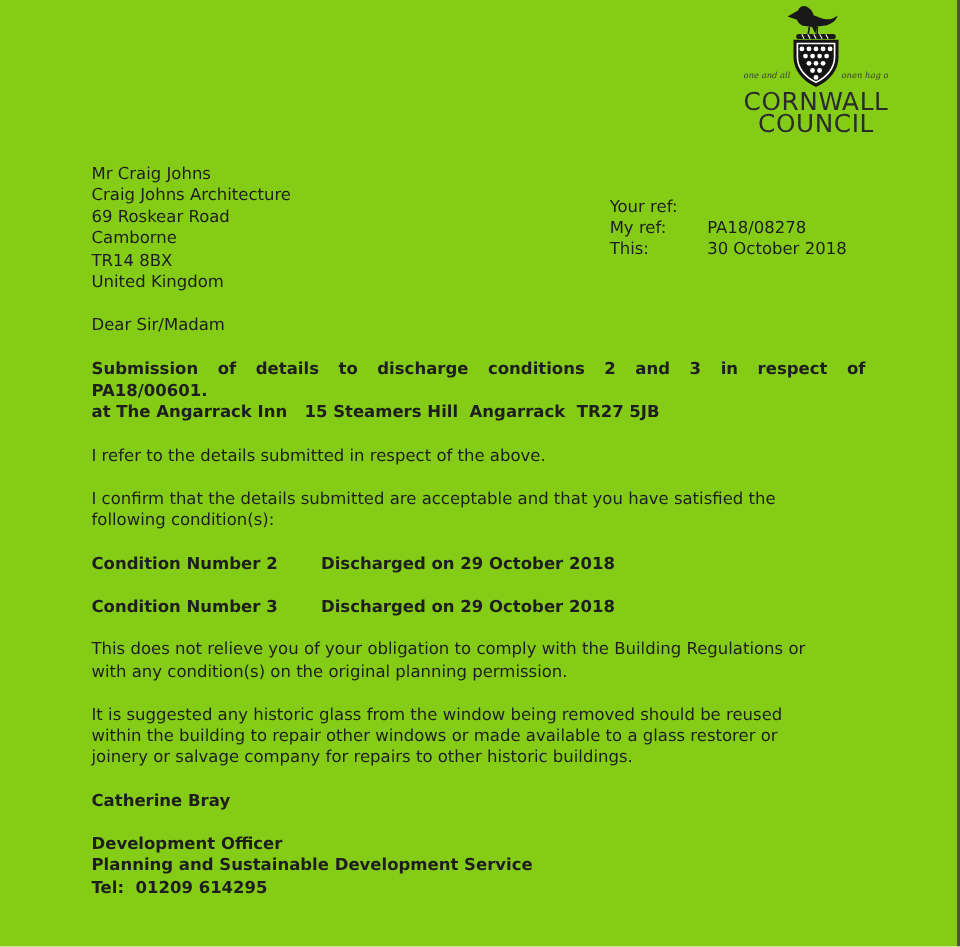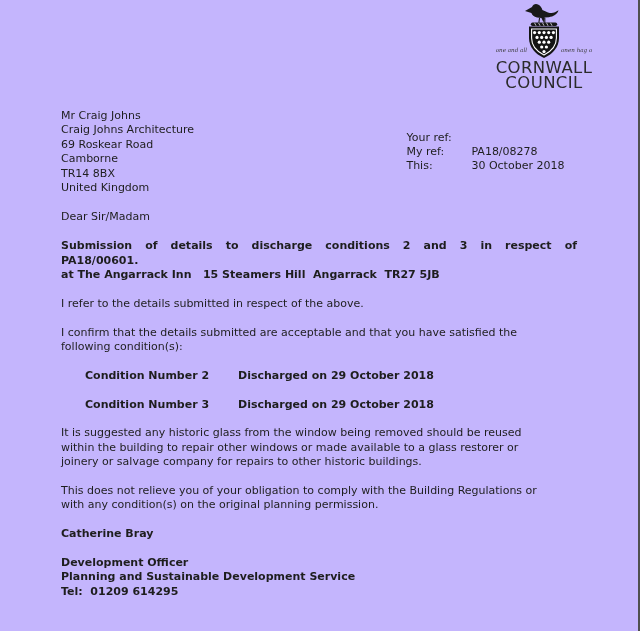--- a/index.html
+++ b/index.html
@@ -1,21 +1,21 @@
 <!DOCTYPE html>
 <html><head>
 <meta charset="utf-8">
 <style>
   * { margin: 0; padding: 0; box-sizing: border-box; }
   html, body { background: #ffffff; }
   .page {
     position: relative;
     width: 640px;
     height: 631px;
-    background: #c4b5fd;
+    background: #84cc16;
     overflow: hidden;
     font-family: "DejaVu Sans", "Liberation Sans", sans-serif;
     font-size: 11px;
     line-height: 14.4px;
     color: #1e1e1e;
   }
   .right-edge {
     position: absolute;
     top: 0; right: 0;
     width: 2px; height: 631px;
@@ -57,21 +57,21 @@
     width: 180px;
   }
   .bold { font-weight: bold; }
   .subject-line1 {
     display: block;
     text-align: justify;
     text-align-last: justify;
     margin-top: 15px;
   }
   .subject-line { display: block; }
-  .cond-label { display: inline-block; width: 153px; margin-left: 24px; }
+  .cond-label { display: inline-block; width: 153px; }
 </style>
 </head>
 <body>
 
 <div class="page">
   <div class="right-edge"></div>
 
   <div class="logo">
     <svg width="96" height="58" viewBox="0 0 96 58" aria-hidden="true">
 
@@ -142,25 +142,25 @@
     <p class="blk pre">I confirm that the details submitted are acceptable and that you have satisfied the
 following condition(s):</p>
 
     <div class="blk bold">
       <span class="cond-label">Condition Number 2</span><span>Discharged on 29 October 2018</span>
     </div>
     <div class="blk bold">
       <span class="cond-label">Condition Number 3</span><span>Discharged on 29 October 2018</span>
     </div>
 
+    <p class="blk pre">This does not relieve you of your obligation to comply with the Building Regulations or
+with any condition(s) on the original planning permission.</p>
     <p class="blk pre">It is suggested any historic glass from the window being removed should be reused
 within the building to repair other windows or made available to a glass restorer or
 joinery or salvage company for repairs to other historic buildings.</p>
-    <p class="blk pre">This does not relieve you of your obligation to comply with the Building Regulations or
-with any condition(s) on the original planning permission.</p>
 
     <p class="blk bold">Catherine Bray</p>
     <div class="bold pre">Development Officer
 Planning and Sustainable Development Service
 Tel:  01209 614295</div>
 
   </div>
 </div>
 
 </body></html>

